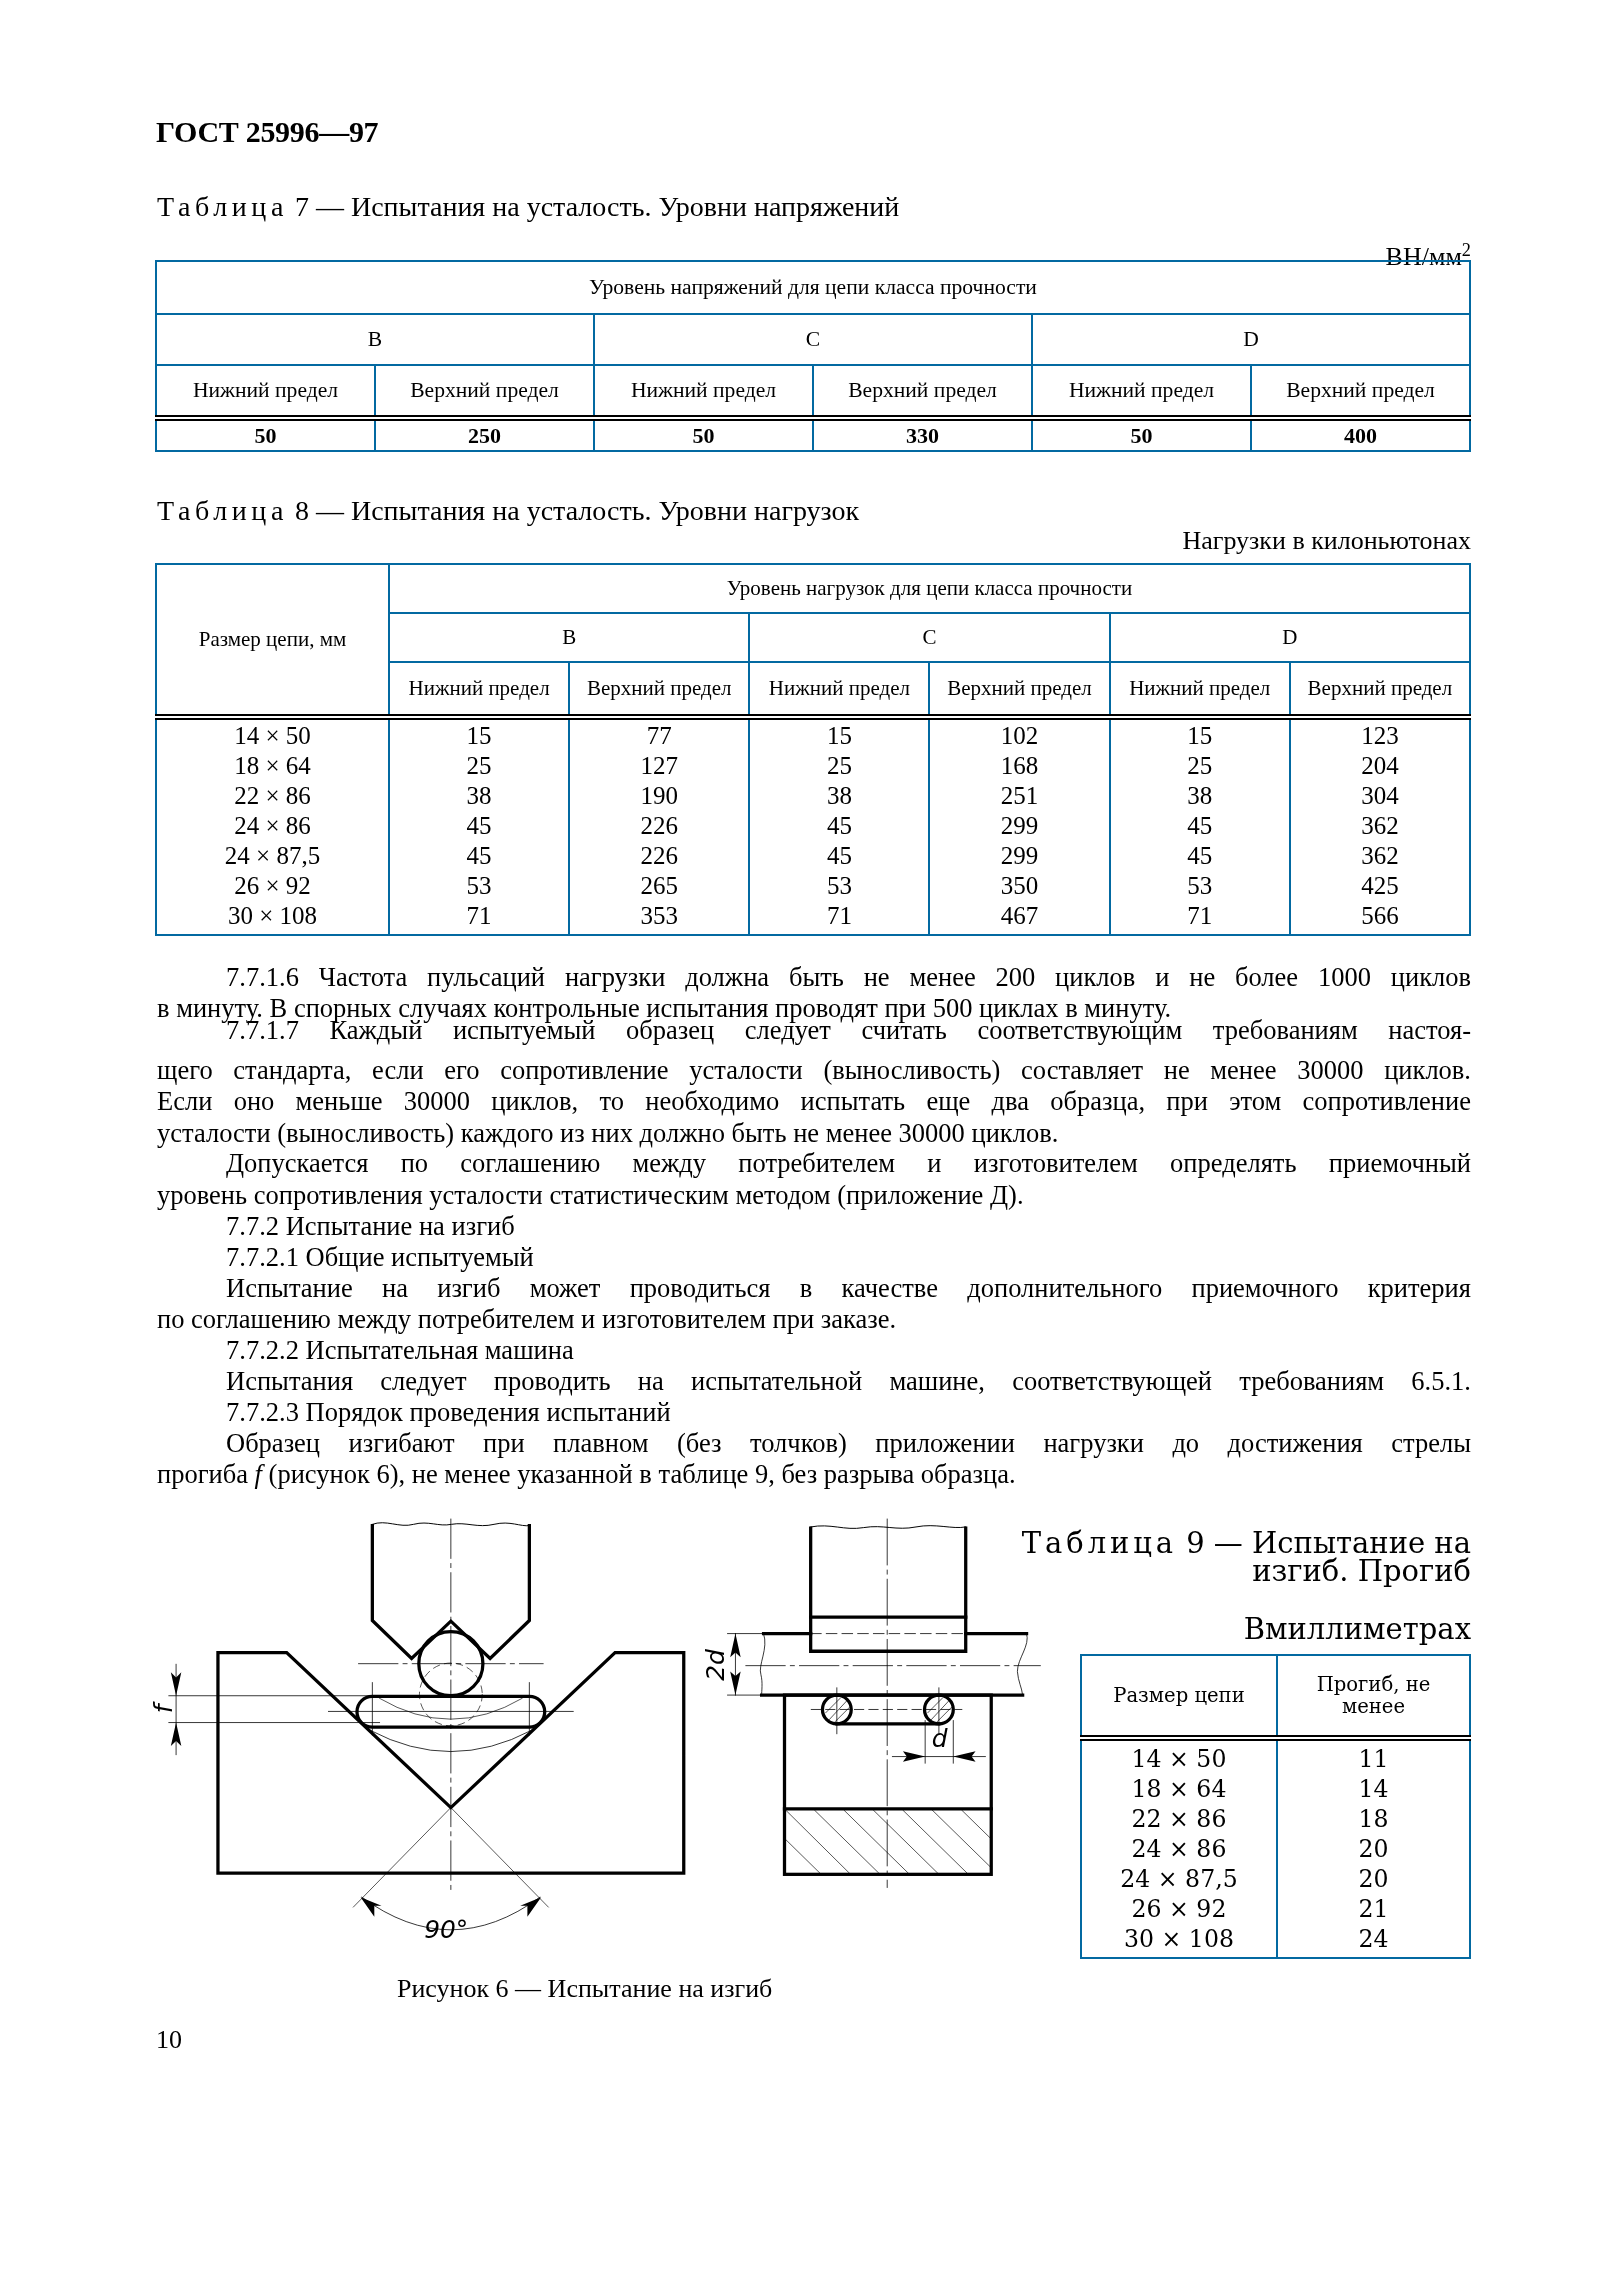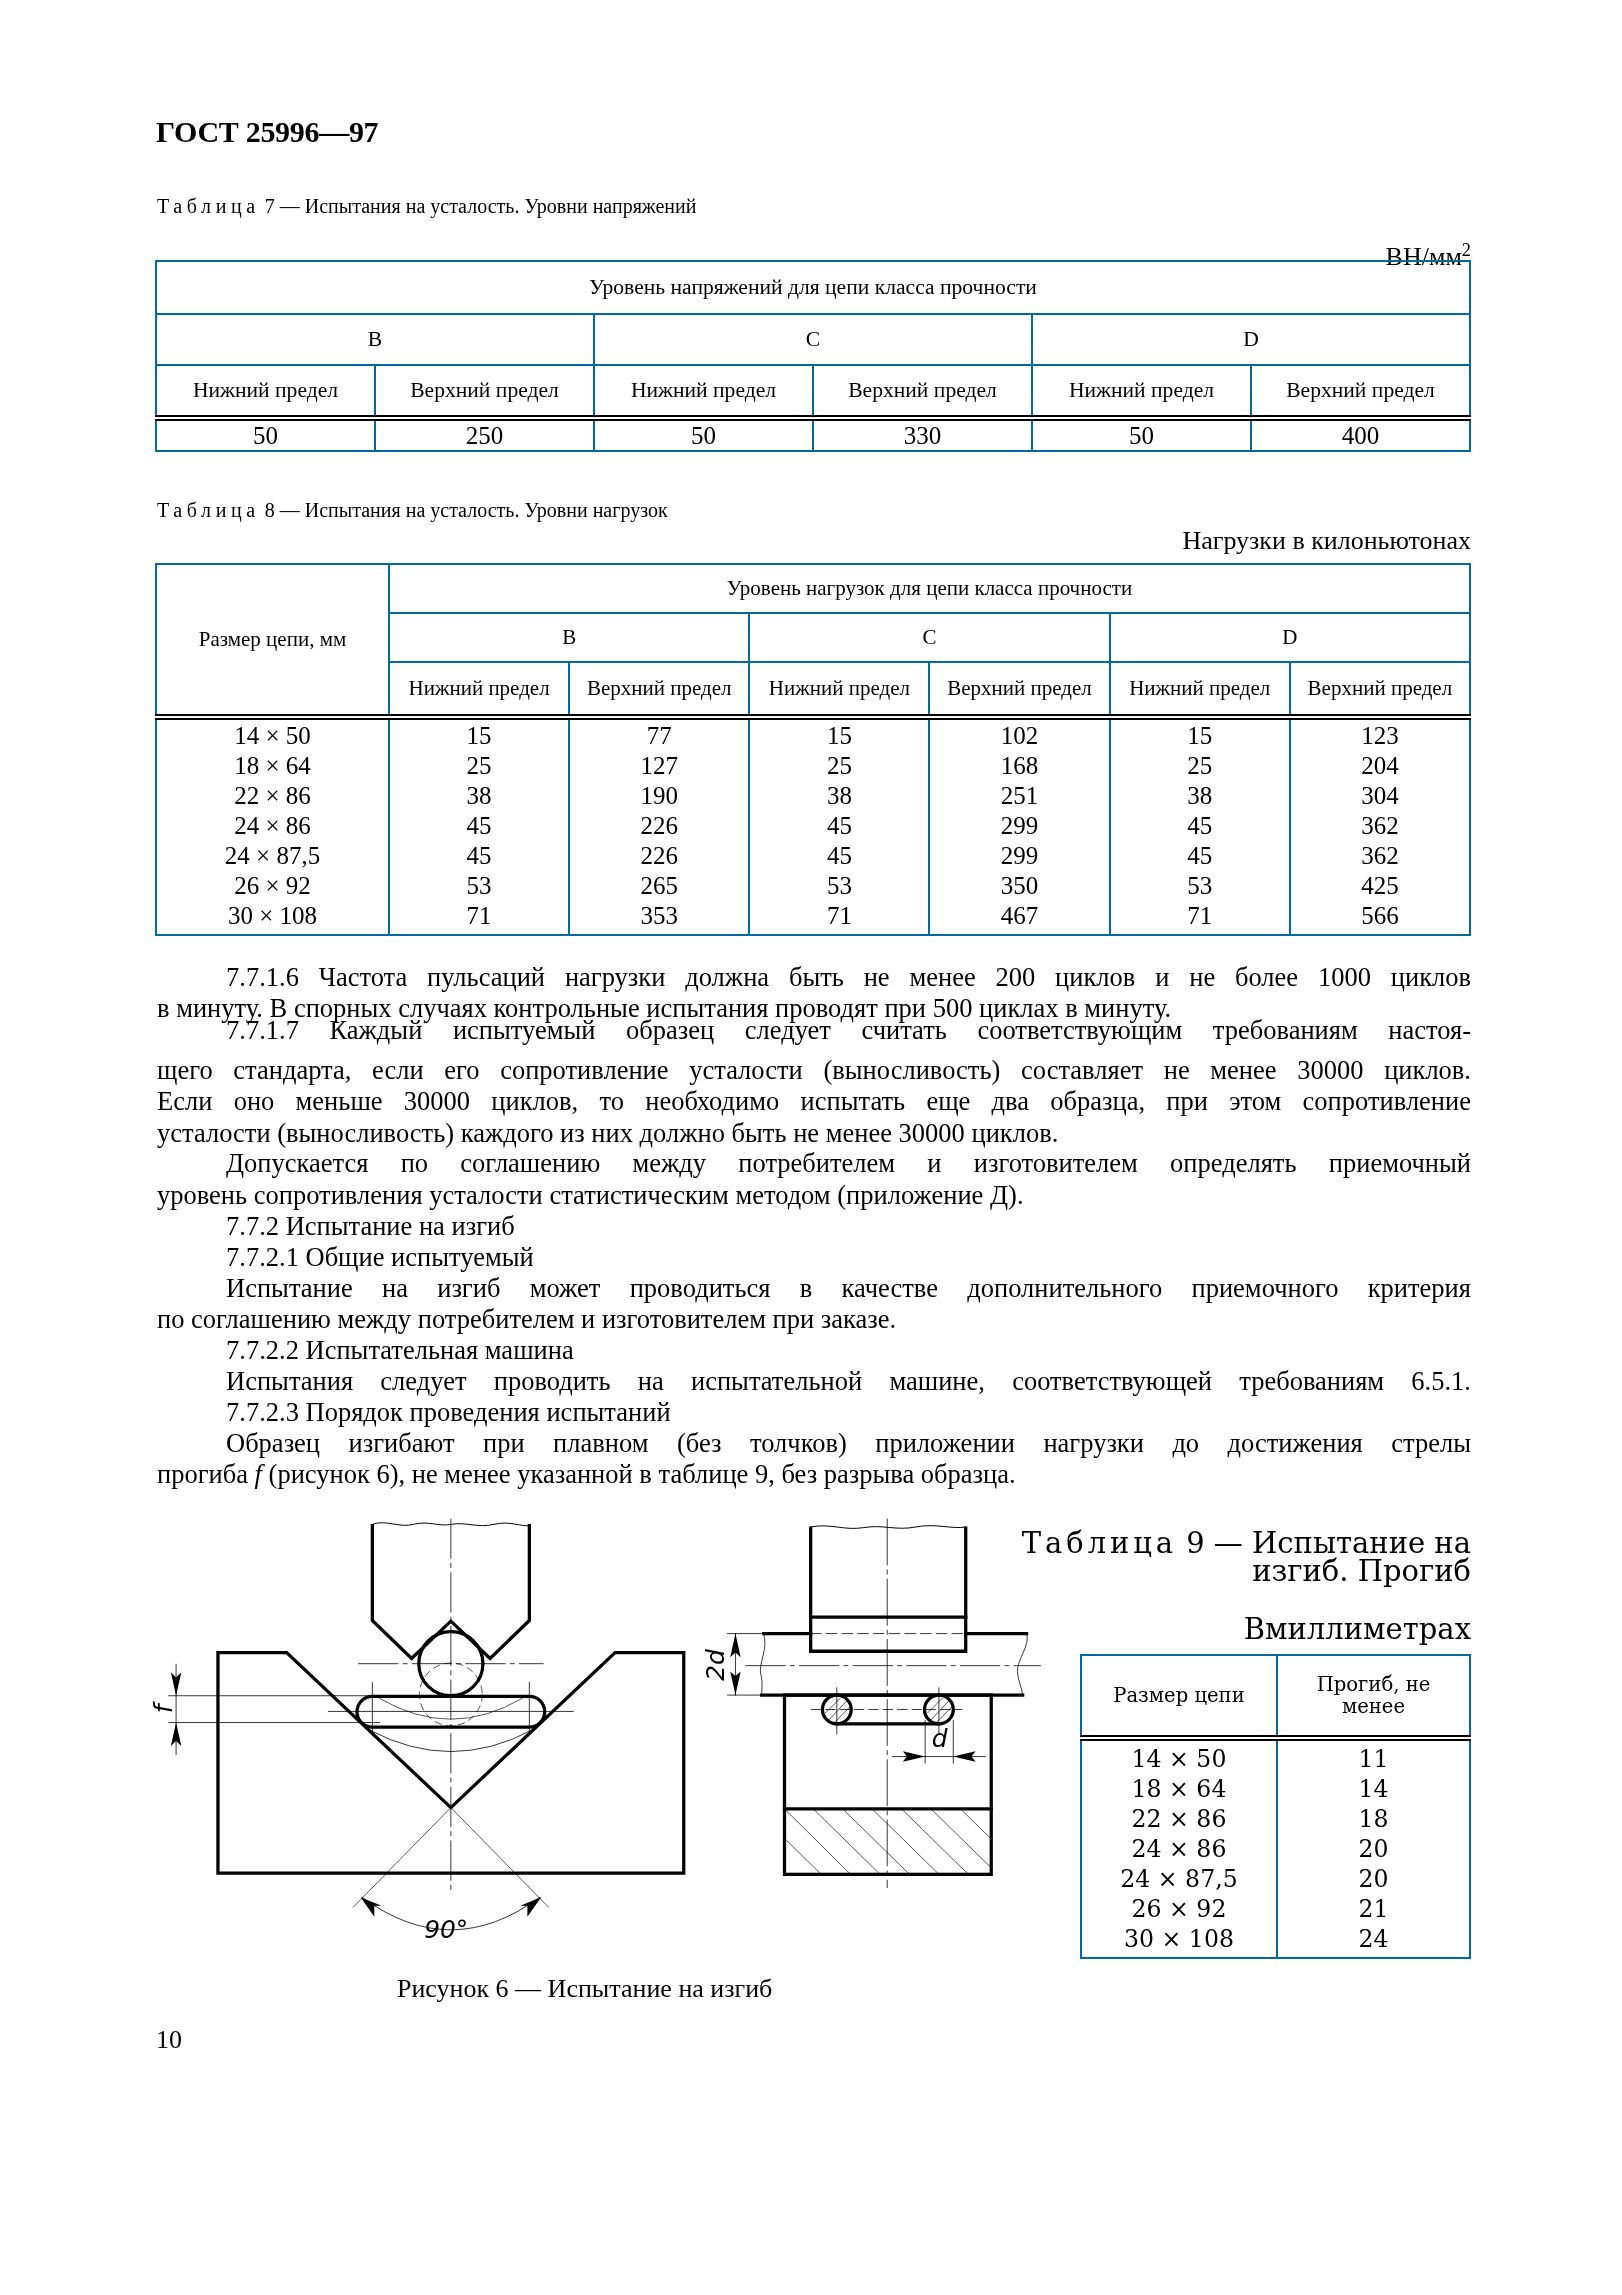--- a/index.html
+++ b/index.html
@@ -1,30 +1,30 @@
 <!DOCTYPE html>
 <html style="font-size:10.5px"><head>
 <meta charset="utf-8">
 <style>
   html, body { margin: 0; padding: 0; background: #ffffff; }
   body { width: 1622px; height: 2295px; position: relative; overflow: hidden;
          font-family: "Liberation Serif", serif; color: #000; }
   .abs { position: absolute; white-space: nowrap; }
   .doc-title { left: 156px; top: 115px; font-size: 30px; font-weight: bold; font-family: "Liberation Serif", serif; letter-spacing: -0.3px; }
-  .cap { font-size: 20px; line-height: 31px; }
+  .cap { font-size: 28px; line-height: 31px; }
   .spaced { letter-spacing: 4.6px; }
   .units { font-size: 26px; line-height: 31px; text-align: right; }
   sup.sq { font-size: 18.3px; vertical-align: 9.2px; line-height: 0; }
 
   table.grid { position: absolute; border-collapse: collapse; table-layout: fixed; }
   table.grid td { border: 2px solid #0369a1; padding: 0; text-align: center; vertical-align: middle; }
   .t7 { left: 155px; top: 260px; width: 1316px; font-size: 21.6px; }
   .t7 td { height: 49px; }
   .t7 tr.r-head1 td { height: 51px; }
-  .t7 tr.r-vals td { height: 29px; font-size: 25px; line-height: 26px; border-top: 6.5px double #000; }
+  .t7 tr.r-vals td { height: 29px; font-size: 22px; line-height: 26px; border-top: 6.5px double #000; font-weight: bold; }
 
   .t8 { left: 155px; top: 563px; width: 1316px; font-size: 21px; }
   .t8 td.h { height: 47px; }
   .t8 tr.r-sub td { height: 51px; }
   .t8 td.body { border-top: 6.5px double #000; vertical-align: top; font-size: 25px; line-height: 30px; padding-top: 1.3px; padding-bottom: 2.6px; }
   .t8 td.body div, .t9 td.body div { height: 30px; }
 
   .t9 { left: 1080px; top: 1654px; width: 391px; font-family: "DejaVu Serif", serif; font-size: 19.6px; }
   .t9 td.h { height: 79px; line-height: 22px; }
   .t9 td.body { border-top: 6.5px double #000; vertical-align: top; font-size: 23.6px; line-height: 30px; padding-top: 2.6px; padding-bottom: 3.9px; }

